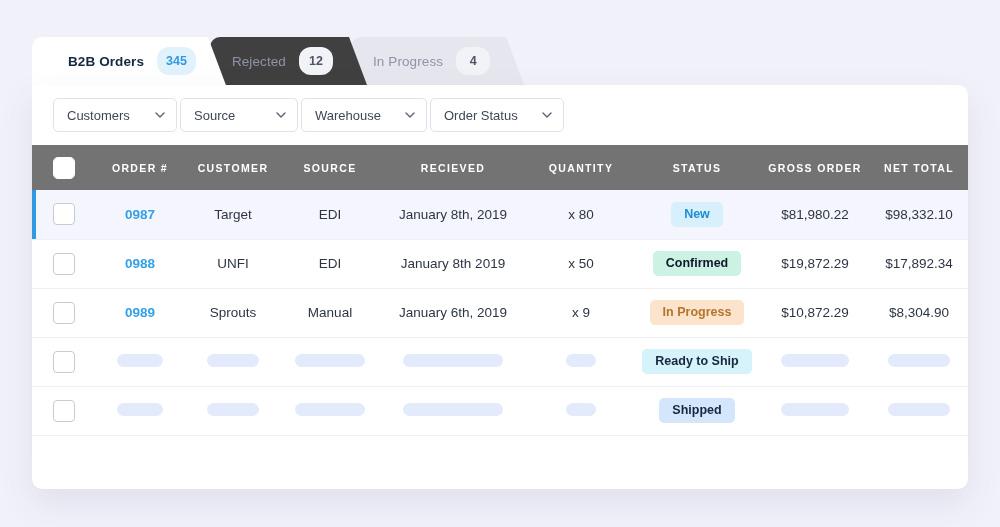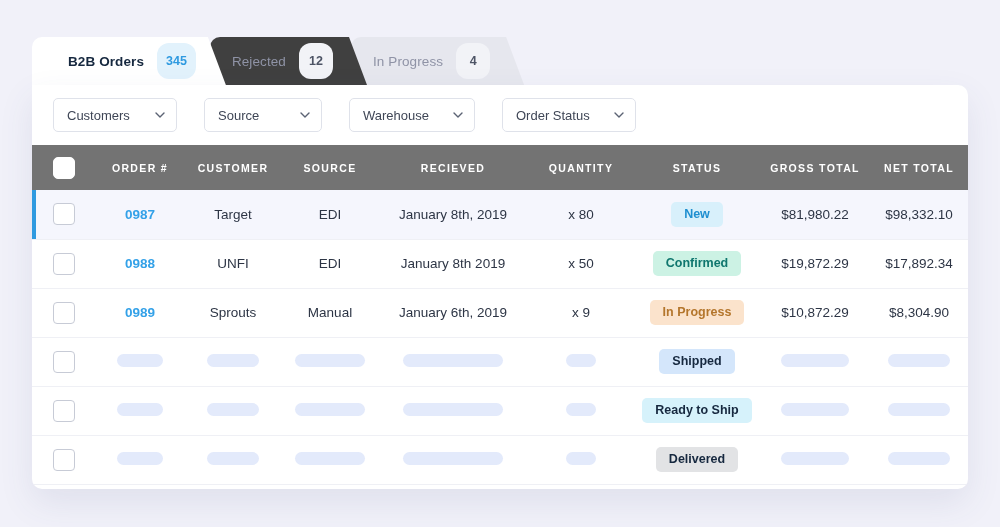--- a/index.html
+++ b/index.html
@@ -61,21 +61,21 @@
     white-space: nowrap;
   }
   .tab.active .tab-label {
     color: #16283f;
     font-weight: 700;
     margin-left: 14px;
   }
   .tab-count {
     margin-left: 13px;
     min-width: 34px;
-    height: 36px;
+    height: 28px;
     border-radius: 12px;
     background: #f2f3f7;
     color: #4d5465;
     font-size: 12.5px;
     font-weight: 700;
     display: flex;
     align-items: center;
     justify-content: center;
     padding: 0 9px;
     box-sizing: border-box;
@@ -108,21 +108,21 @@
     box-sizing: border-box;
   }
   .select {
     height: 34px;
     border: 1px solid #dfe2ea;
     border-radius: 5px;
     display: flex;
     align-items: center;
     justify-content: space-between;
     padding: 0 11px 0 13px;
-    margin-right: 27px;
+    margin-right: 3px;
     box-sizing: border-box;
     background: #fff;
   }
   .select.s1 { width: 124px; }
   .select.s2 { width: 118px; }
   .select.s3 { width: 134px; }
   .select.s4 { width: 126px; }
   .select.s5 { width: 158px; margin-right: 0; }
   .select-text {
     font-size: 13px;
@@ -216,21 +216,21 @@
   .pill {
     display: inline-block;
     border-radius: 5px;
     font-size: 12.5px;
     font-weight: 700;
     padding: 6px 13px;
     line-height: 1;
     white-space: nowrap;
   }
   .pill.new        { background: #d8f0fb; color: #1f8fd0; }
-  .pill.confirmed  { background: #ccf2e4; color: #0f766e; text-align: center; }
+  .pill.confirmed  { background: #ccf2e4; color: #0f172a; text-align: center; }
   .pill.inprogress { background: #fbe3cc; color: #b4762c; }
   .pill.ready      { background: #d6f2fb; color: #16283f; }
   .pill.shipped    { background: #d4e6fb; color: #16283f; }
   .pill.delivered  { background: #e2e3e5; color: #16283f; }
 
   
   .skel {
     display: inline-block;
     height: 13px;
     border-radius: 7px;
@@ -306,21 +306,21 @@
         <tr>
           <th class="c-check">
             <span class="cbox head"></span>
           </th>
           <th class="c-order">ORDER #</th>
           <th class="c-cust">CUSTOMER</th>
           <th class="c-src">SOURCE</th>
           <th class="c-recv">RECIEVED</th>
           <th class="c-qty">QUANTITY</th>
           <th class="c-stat">STATUS</th>
-          <th class="c-gross">GROSS TOTAL</th>
+          <th class="c-gross">GROSS ORDER</th>
           <th class="c-net">NET TOTAL</th>
         </tr>
       </thead>
       <tbody id="tbody">
           <tr class="highlight">
             <td class="c-check"><span class="cbox"></span></td>
             <td class="c-order"><span class="order-link">0987</span></td>
             <td class="c-cust"><span>Target</span></td>
             <td class="c-src"><span>EDI</span></td>
             <td class="c-recv"><span>January 8th, 2019</span></td>
@@ -351,43 +351,32 @@
             <td class="c-gross"><span>$10,872.29</span></td>
             <td class="c-net"><span>$8,304.90</span></td>
           </tr>
           <tr class="">
             <td class="c-check"><span class="cbox"></span></td>
             <td class="c-order"><span class="skel w-order"></span></td>
             <td class="c-cust"><span class="skel w-cust"></span></td>
             <td class="c-src"><span class="skel w-src"></span></td>
             <td class="c-recv"><span class="skel w-recv"></span></td>
             <td class="c-qty"><span class="skel w-qty"></span></td>
-            <td class="c-stat"><span class="pill shipped">Shipped</span></td>
+            <td class="c-stat"><span class="pill ready">Ready to Ship</span></td>
             <td class="c-gross"><span class="skel w-gross"></span></td>
             <td class="c-net"><span class="skel w-net"></span></td>
           </tr>
           <tr class="">
             <td class="c-check"><span class="cbox"></span></td>
             <td class="c-order"><span class="skel w-order"></span></td>
             <td class="c-cust"><span class="skel w-cust"></span></td>
             <td class="c-src"><span class="skel w-src"></span></td>
             <td class="c-recv"><span class="skel w-recv"></span></td>
             <td class="c-qty"><span class="skel w-qty"></span></td>
-            <td class="c-stat"><span class="pill ready">Ready to Ship</span></td>
+            <td class="c-stat"><span class="pill shipped">Shipped</span></td>
             <td class="c-gross"><span class="skel w-gross"></span></td>
             <td class="c-net"><span class="skel w-net"></span></td>
           </tr>
-          <tr class="">
-            <td class="c-check"><span class="cbox"></span></td>
-            <td class="c-order"><span class="skel w-order"></span></td>
-            <td class="c-cust"><span class="skel w-cust"></span></td>
-            <td class="c-src"><span class="skel w-src"></span></td>
-            <td class="c-recv"><span class="skel w-recv"></span></td>
-            <td class="c-qty"><span class="skel w-qty"></span></td>
-            <td class="c-stat"><span class="pill delivered">Delivered</span></td>
-            <td class="c-gross"><span class="skel w-gross"></span></td>
-            <td class="c-net"><span class="skel w-net"></span></td>
-          </tr>
         </tbody>
     </table>
 
   </div>
 </div>
 
 </body></html>

